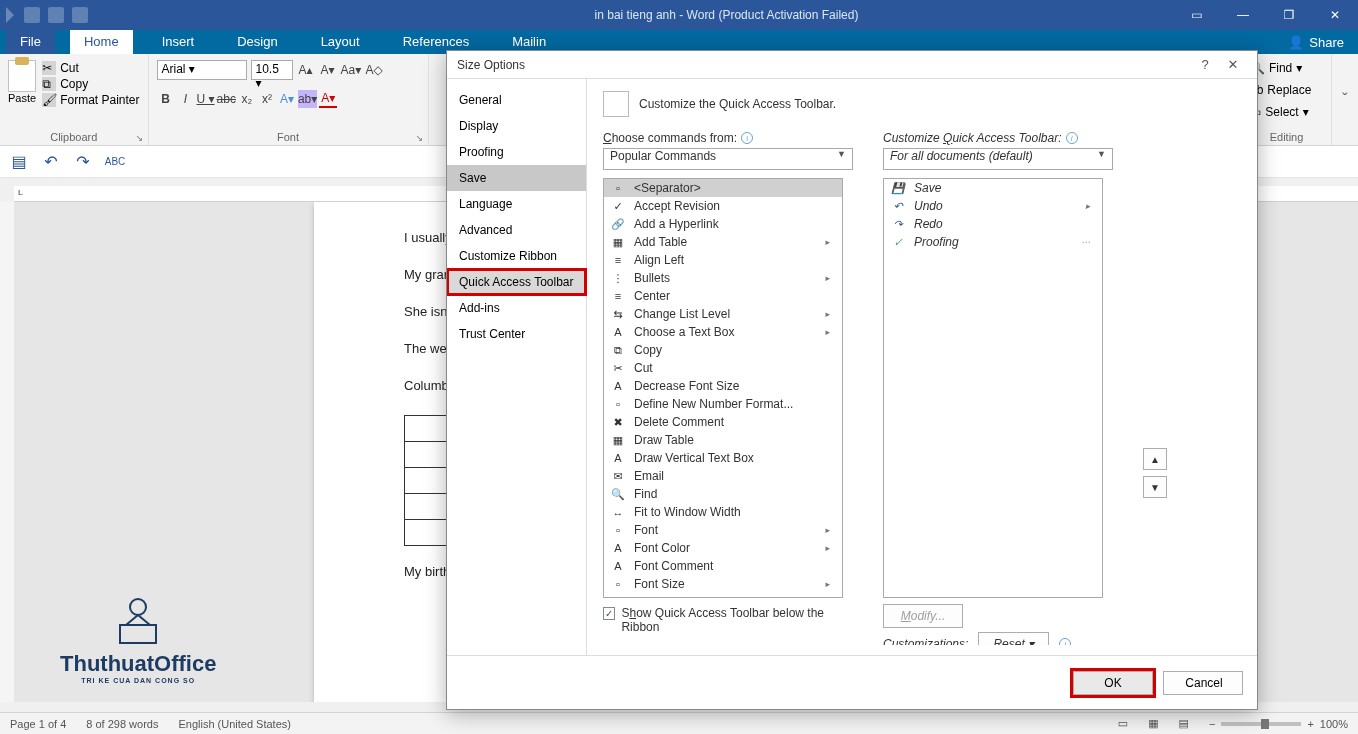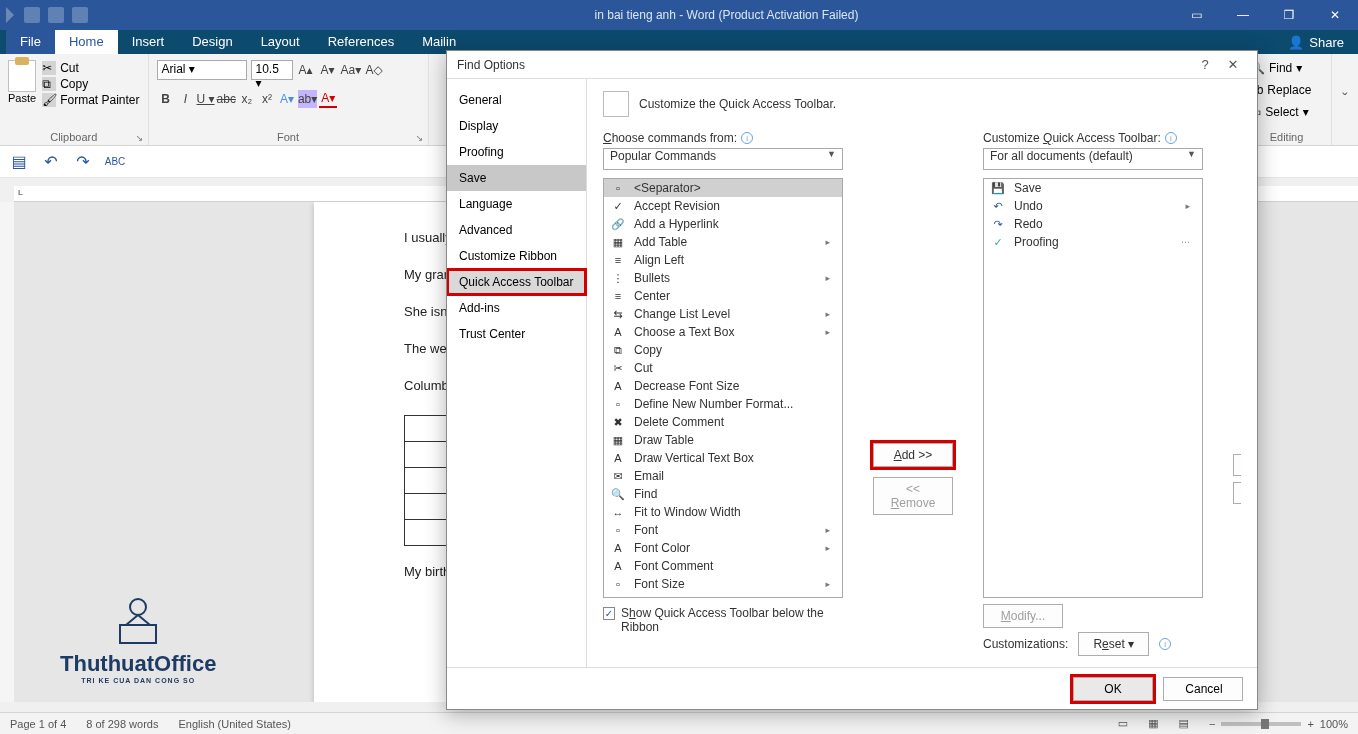--- a/index.html
+++ b/index.html
@@ -8,21 +8,21 @@
 
 .titlebar { background: #2b579a; height: 30px; display: flex; align-items: center; position: relative; color: #fff; }
 .titlebar-triangle { position:absolute; left:6px; top:7px; width:0; height:0; border-top:8px solid transparent; border-bottom:8px solid transparent; border-left:8px solid #fff; opacity:0.3;}
 .qat { display: flex; gap: 8px; margin-left: 24px; }
 .qat-item { width: 16px; height: 16px; background: rgba(255,255,255,0.25); border-radius: 2px; }
 .title-text { margin: 0 auto; font-size: 12px; color: #dbe6f4; padding-left: 7px; }
 .window-controls { position: absolute; right: 0; display: flex; }
 .window-ctrl { width: 46px; height: 30px; display: flex; align-items: center; justify-content: center; color: #fff; font-size: 12px; }
 
 
-.tabs { background: #0c4a6e; height: 24px; display: flex; align-items: stretch; padding-left: 6px;}
+.tabs { background: #0369a1; height: 24px; display: flex; align-items: stretch; padding-left: 6px; gap: 15px;}
 .tab { color: #fff; font-size: 13px; padding: 4px 14px 0 14px; height: 24px; }
 .tab.active { background: #fff; color: #2b579a; }
 .tab.file { background: #2b579a; color:#fff; font-weight:500;}
 .share { margin-left: auto; padding: 3px 14px; color:#fff; font-size:13px; display:flex; align-items:center; gap:5px;}
 
 
 .ribbon { background: #f3f3f3; height: 92px; border-bottom: 1px solid #d4d4d4; display: flex; }
 .ribbon-group { border-right: 1px solid #e1e1e1; padding: 2px 8px 0 8px; display:flex; flex-direction:column; position:relative;}
 .group-label { font-size: 11px; color: #666; text-align: center; margin-top: auto; padding:2px 0;}
 .group-content { flex:1; display:flex; align-items:flex-start; gap:6px; padding-top:4px;}
@@ -97,21 +97,21 @@
 .mid-buttons { display:flex; flex-direction:column; gap:10px; align-self:center; margin-top:170px;}
 .dbtn { border:1px solid #adadad; background:#fdfdfd; padding:4px 14px; font-size:12px; min-width:80px; text-align:center;}
 .dbtn.disabled { color:#a0a0a0;}
 .dbtn.highlight { outline:3px solid #d40000; outline-offset:0px;}
 .right-side-btns { display:flex; flex-direction:column; gap:6px; align-self:center; margin-top:170px;}
 .sqbtn { width:24px; height:22px; border:1px solid #adadad; background:#fdfdfd; font-size:10px; display:flex; align-items:center; justify-content:center;}
 .lower-opts { margin-top:8px; font-size:12px; display:flex; align-items:flex-start; gap:6px;}
 .checkbox { width:13px; height:13px; border:1px solid #888; display:inline-flex; align-items:center; justify-content:center; font-size:10px; color:#2b579a; margin-top:1px;}
 .modify-row { margin-top:6px;}
 .custom-row { display:flex; align-items:center; gap:10px; margin-top:4px; justify-content:flex-start;}
-.dialog-footer { height:42px; border-top:1px solid #ddd; display:flex; align-items:center; justify-content:flex-end; gap:10px; padding:0 14px;}
+.dialog-footer { height:54px; border-top:1px solid #ddd; display:flex; align-items:center; justify-content:flex-end; gap:10px; padding:0 14px;}
 .dbtn.ok { width:70px; background:#e9e9e9;}
 .dbtn.ok.highlight { outline:3px solid #d40000;}
 
 
 .cmd-list::-webkit-scrollbar { width:16px;}
 .cmd-list::-webkit-scrollbar-track { background:#f0f0f0;}
 .cmd-list::-webkit-scrollbar-thumb { background:#c8c8c8; border:1px solid #a9a9a9;}
 
 .flex-col { display:flex; flex-direction:column;}
 </style>
@@ -289,21 +289,21 @@
     <div class="zoom-line">
         <div class="zoom-thumb"></div>
       </div>
     <span>+</span>
     <span>100%</span>
   </div>
 </div>
 
 <div class="dialog">
   <div class="dialog-title">
-    <span>Find Options</span>
+    <span>Size Options</span>
     <div class="dspace"></div>
     <div class="dctrl">?</div>
     <div class="dctrl">✕</div>
   </div>
   <div class="dialog-body">
     <div class="dialog-nav">
       <div class="dnav-item">General</div>
       <div class="dnav-item">Display</div>
       <div class="dnav-item">Proofing</div>
       <div class="dnav-item sel">Save</div>
@@ -434,26 +434,22 @@
                 <span class="cmd-ico">AB¹</span>
                 <span>Footnote</span>
               </div>
             </div>
           <div class="lower-opts">
             <span class="checkbox">✓</span>
             <span>S<u>h</u>ow Quick Access Toolbar below the Ribbon</span>
           </div>
         </div>
 
-        <div class="mid-buttons">
-          <div class="dbtn highlight"><u>A</u>dd &gt;&gt;</div>
-          <div class="dbtn disabled">&lt;&lt; <u>R</u>emove</div>
-        </div>
-
-        <div class="col" style="width:230px;">
+
+        <div class="col" style="width:230px;font-style:italic;">
           <div class="col-label">
               <span>Customize <u>Q</u>uick Access Toolbar:</span>
               <span class="info-ico">i</span>
             </div>
           <div class="combo">
               <span>For all documents (default)</span>
               <span class="caret">▼</span>
             </div>
           <div class="cmd-list right" id="cmd-list-right">
               <div class="cmd-item">

